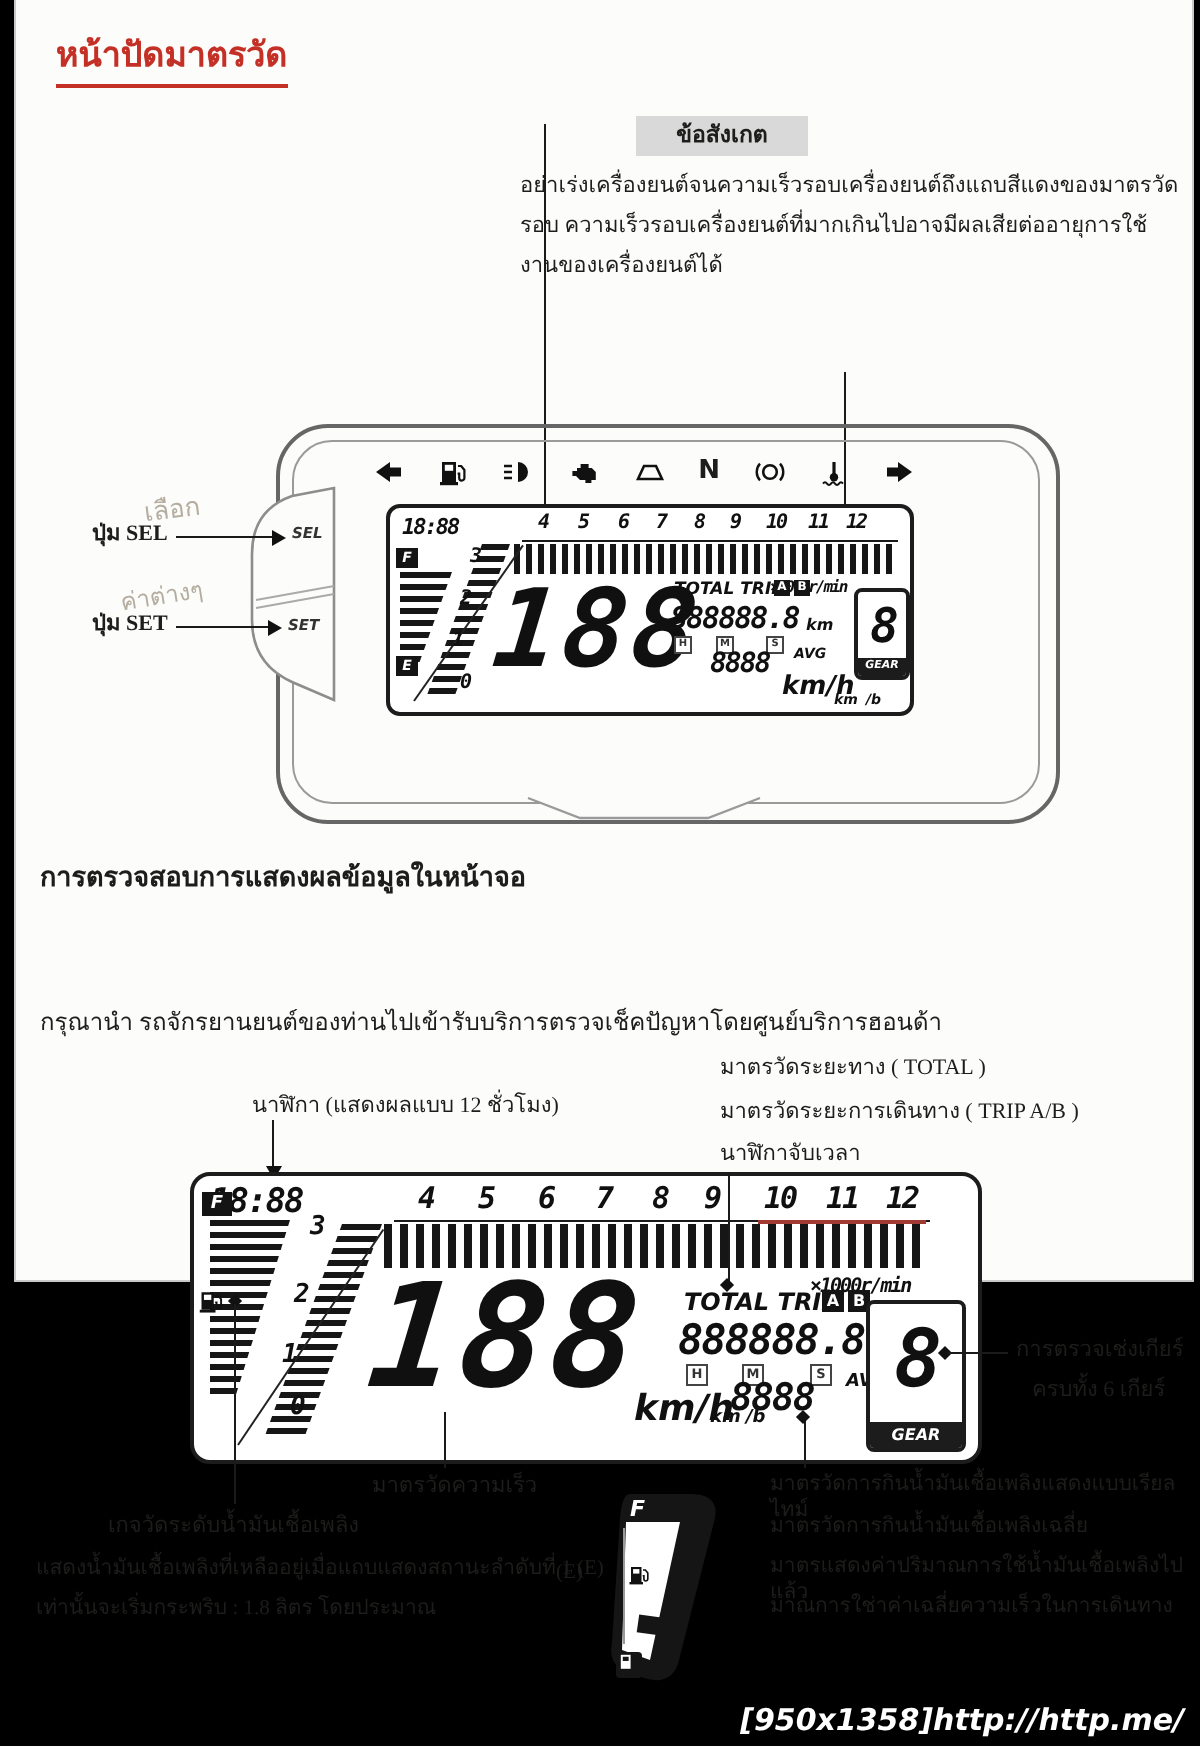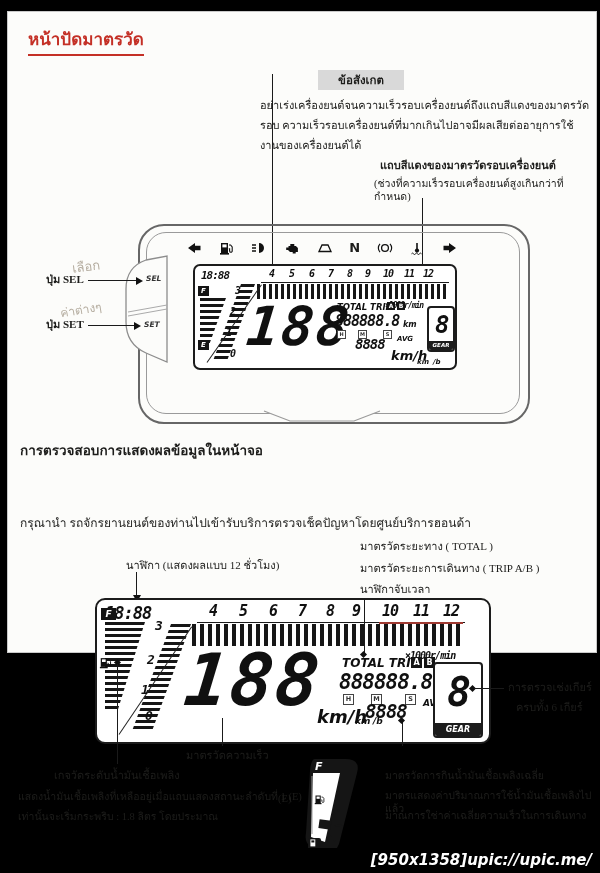--- a/index.html
+++ b/index.html
@@ -1,21 +1,21 @@
 <!DOCTYPE html>
 <html><head>
 <meta charset="utf-8">
 <style>
   html,body{margin:0;padding:0}
   body{width:600px;height:873px;position:relative;background:#000;overflow:hidden;
        font-family:"Liberation Serif",serif;color:#1d1d1b;}
   .abs{position:absolute}
   .b{font-weight:bold}
   .i{font-style:italic}
-  .page{position:absolute;left:8px;top:12px;width:588px;height:640px;background:#fcfcfa;
+  .page{position:absolute;left:8px;top:0;width:588px;height:640px;background:#fcfcfa;
         outline:1px solid #c9c9c9;}
   .lbl{font-size:11px;line-height:14px}
   .small{font-size:10.5px;line-height:13px}
   .vline{width:1px;background:#1a1a1a}
   .hline{height:1px;background:#1a1a1a}
   .diamond{width:5px;height:5px;background:#111;transform:rotate(45deg)}
   .arrow-r{width:0;height:0;border-top:4px solid transparent;border-bottom:4px solid transparent;border-left:7px solid #111}
   .arrow-d{width:0;height:0;border-left:4px solid transparent;border-right:4px solid transparent;border-top:7px solid #111}
   .seg{font-family:"DejaVu Sans Mono",monospace;font-weight:700;font-style:italic;letter-spacing:-1px;color:#101010}
   .lcdsans{font-family:"DejaVu Sans",sans-serif;font-weight:bold;font-style:italic;color:#101010}
@@ -79,22 +79,20 @@
   <div class="abs b" style="left:20px;top:13px;font-size:17px;color:#c43026;border-bottom:2px solid #c43026;padding-bottom:2px">หน้าปัดมาตรวัด</div>
 
   <div class="abs vline" style="left:264px;top:62px;height:220px"></div>
   <div class="abs diamond" style="left:261px;top:279px"></div>
 
   <div class="abs note-box" style="left:310px;top:58px;width:86px;height:20px">ข้อสังเกต</div>
   <div class="abs lbl" style="left:252px;top:86px;width:330px">อย่าเร่งเครื่องยนต์จนความเร็วรอบเครื่องยนต์ถึงแถบสีแดงของมาตรวัด</div>
   <div class="abs lbl" style="left:252px;top:106px;width:330px">รอบ ความเร็วรอบเครื่องยนต์ที่มากเกินไปอาจมีผลเสียต่ออายุการใช้</div>
   <div class="abs lbl" style="left:252px;top:126px;width:330px">งานของเครื่องยนต์ได้</div>
 
-  <div class="abs lbl b" style="left:372px;top:146px">แถบสีแดงของมาตรวัดรอบเครื่องยนต์</div>
-  <div class="abs small" style="left:366px;top:165px">(ช่วงที่ความเร็วรอบเครื่องยนต์สูงเกินกว่าที่กำหนด)</div>
   <div class="abs vline" style="left:414px;top:186px;height:96px"></div>
   <div class="abs diamond" style="left:411px;top:279px"></div>
 
   <div class="abs" style="left:130px;top:212px;width:388px;height:196px;border:2px solid #666;border-radius:26px"></div>
   <div class="abs" style="left:138px;top:220px;width:372px;height:180px;border:1px solid #9a9a9a;border-radius:20px"></div>
   <svg class="abs" style="left:254px;top:398px" width="120" height="14" viewBox="0 0 120 14">
     <path d="M2,1 L28,11 L92,11 L118,1" fill="#fcfcfa" stroke="#9a9a9a" stroke-width="1.2"></path>
   </svg>
 
   <svg class="abs" style="left:112px;top:238px" width="50" height="118" viewBox="0 0 50 118">
@@ -271,20 +269,21 @@
   <div class="abs vline" style="left:109px;top:652px;height:100px;z-index:5"></div>
   <div class="abs vline" style="left:214px;top:706px;height:28px;z-index:5"></div>
   <div class="abs vline" style="left:394px;top:708px;height:26px;z-index:5"></div>
   <div class="abs diamond" style="left:391px;top:706px;z-index:5"></div>
 
   <div class="abs lbl" style="left:178px;top:736px">มาตรวัดความเร็ว</div>
   <div class="abs lbl" style="left:46px;top:756px">เกจวัดระดับน้ำมันเชื้อเพลิง</div>
   <div class="abs small" style="left:10px;top:778px">แสดงน้ำมันเชื้อเพลิงที่เหลืออยู่เมื่อแถบแสดงสถานะลำดับที่ 1 (E)</div>
   <div class="abs small" style="left:10px;top:798px">เท่านั้นจะเริ่มกระพริบ : 1.8 ลิตร โดยประมาณ</div>
 
+  <div class="abs small" style="left:377px;top:736px">มาตรวัดการกินน้ำมันเชื้อเพลิงแสดงแบบเรียลไทม์</div>
   <div class="abs small" style="left:377px;top:757px">มาตรวัดการกินน้ำมันเชื้อเพลิงเฉลี่ย</div>
   <div class="abs small" style="left:377px;top:777px">มาตรแสดงค่าปริมาณการใช้น้ำมันเชื้อเพลิงไปแล้ว</div>
   <div class="abs small" style="left:377px;top:797px">มาณการใช่าค่าเฉลี่ยความเร็วในการเดินทาง</div>
 
   <div class="abs small" style="left:270px;top:780px">(E)</div>
   <svg class="abs" style="left:292px;top:744px" width="64" height="102" viewBox="0 0 64 102">
     <path d="M15,3 L45,3 Q61,3 57,17 L39,88 Q35,99 22,95 L12,91 Q4,88 6,77 L10,15 Q11,3 15,3 Z" fill="#151515"></path>
     <path d="M13,17 L40,17 L25,86 L11,81 Z" fill="#fff"></path>
     <text x="15" y="14" fill="#fff" font-family="DejaVu Sans,sans-serif" font-style="italic" font-weight="bold" font-size="11">F</text>
     <g transform="translate(14,38) scale(0.75)">
@@ -296,14 +295,14 @@
     <rect x="8" y="82" width="13" height="13" rx="2" fill="#151515"></rect>
     <g transform="translate(9,82) scale(0.7)">
         <path d="M2,2 h7 v10 h-7 z" fill="#fff"></path>
         <rect x="3.4" y="3.4" width="4.2" height="3" fill="#151515"></rect>
       </g>
   </svg>
 
 </div>
 
 <div class="wm-bar">
-  <span>[950x1358]upic://upic.me/</span>
+  <span>[950x1358]http://http.me/</span>
 </div>
 
 </body></html>

